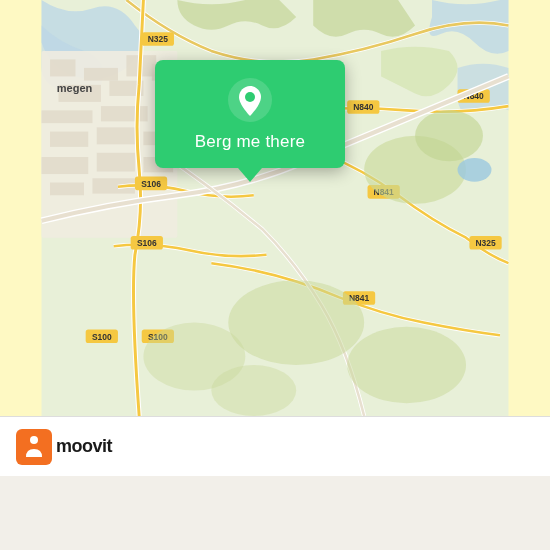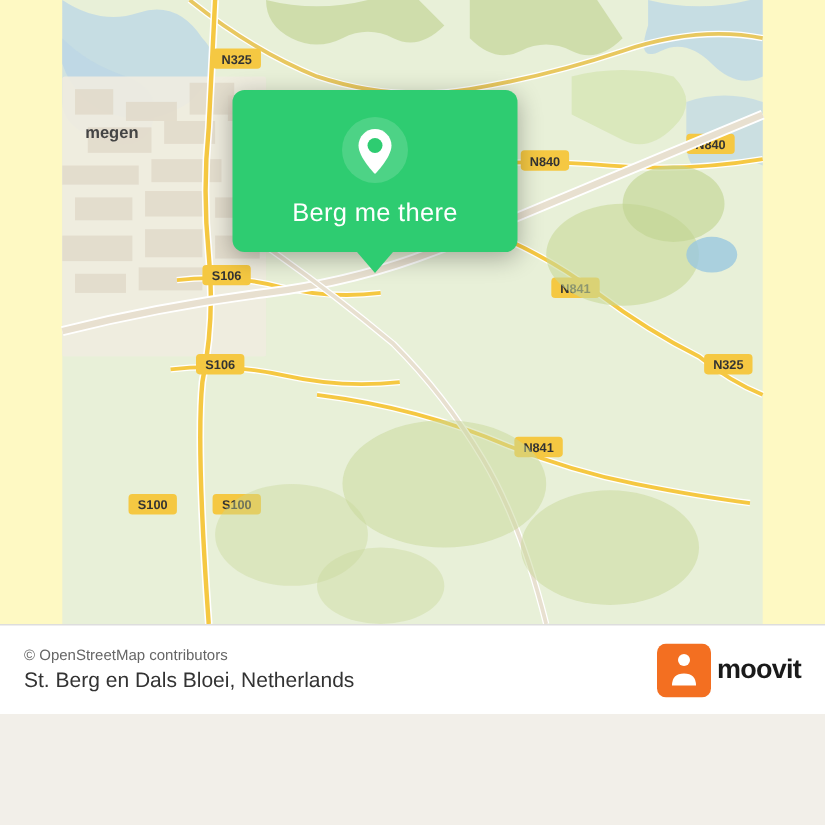--- a/index.html
+++ b/index.html
@@ -229,24 +229,20 @@
       <circle cx="22" cy="22" r="22" fill="rgba(255,255,255,0.15)"></circle>
 
       <path d="M22 8 C16,8 11,13 11,19 C11,27 22,38 22,38 C22,38 33,27 33,19 C33,13 28,8 22,8 Z" fill="white"></path>
       <circle cx="22" cy="19" r="5" fill="#2ecc71"></circle>
     </svg>
     <span class="popup-btn-label">Berg me there</span>
   </div>
 </div>
 
 <div class="bottom-bar">
-  <div class="bottom-bar-left">
-    <span class="osm-credit">© OpenStreetMap contributors</span>
-    <span class="location-label">St. Berg en Dals Bloei, Netherlands</span>
-  </div>
   <div class="moovit-logo">
 
     <svg class="moovit-icon" viewBox="0 0 36 36" xmlns="http://www.w3.org/2000/svg">
       <rect width="36" height="36" rx="6" fill="#f36f21"></rect>
 
       <circle cx="18" cy="11" r="4" fill="white"></circle>
       <path d="M10,28 Q10,20 18,20 Q26,20 26,28" fill="white"></path>
     </svg>
     <span class="moovit-text">moovit</span>
   </div>

